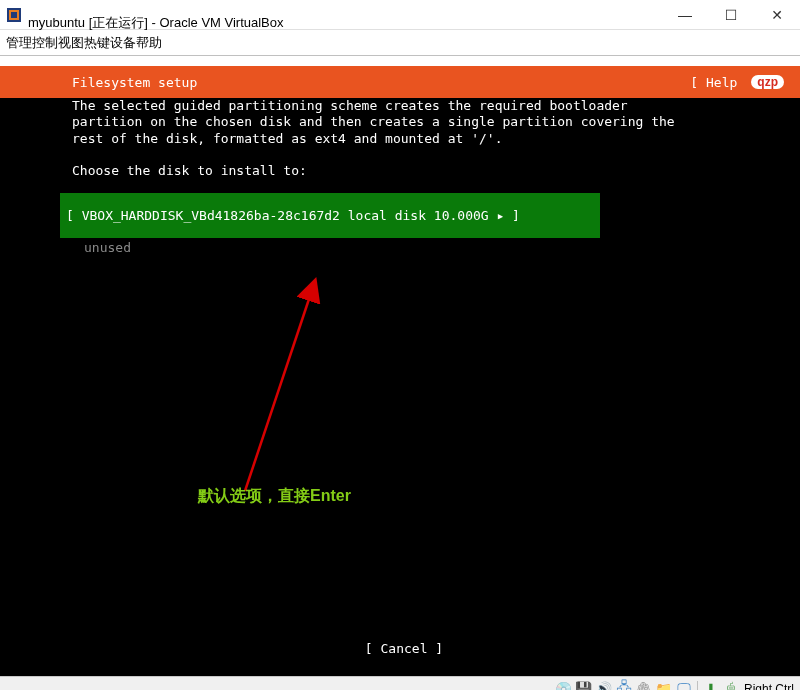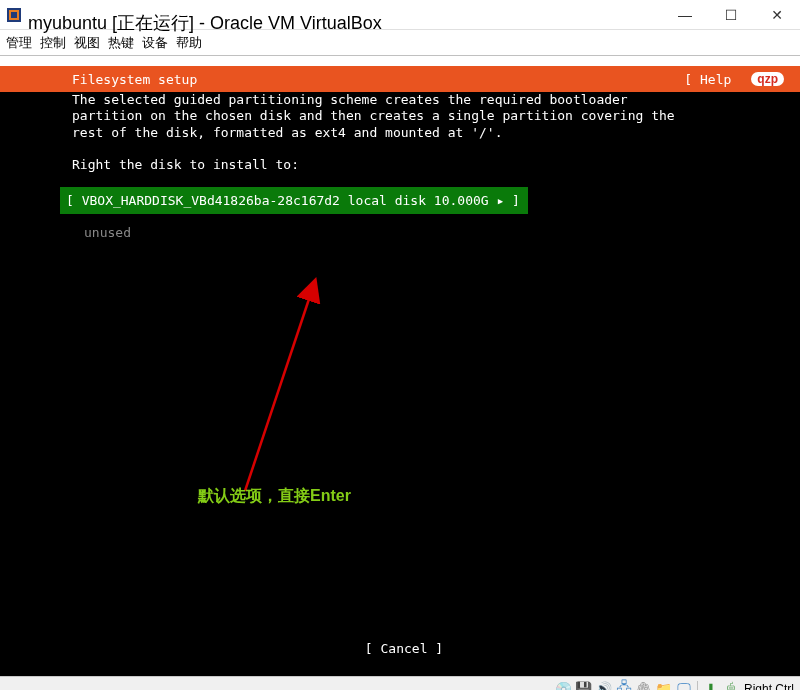--- a/index.html
+++ b/index.html
@@ -19,64 +19,64 @@
     display: flex;
     align-items: center;
     padding: 0 0 0 6px;
   }
   .vbox-icon {
     width: 16px; height: 16px;
     margin-right: 6px;
   }
   .title-text {
     flex: 1;
-    font-size: 18px;
+    font-size: 13px;
     color: #000;
     margin-top: 16px;
   }
   .win-controls { display: flex; }
   .win-btn {
     width: 46px; height: 30px;
     display: flex; align-items: center; justify-content: center;
     color: #333;
     font-size: 14px;
   }
   .menubar {
     height: 26px;
     background: #fff;
     border-bottom: 1px solid #c0c0c0;
     display: flex;
     align-items: center;
     padding-left: 6px;
     font-size: 13px;
     color: #000;
-    gap: 8px;
+    gap: 0;
   }
   .vm-area {
     height: 610px;
     background: #000;
     position: relative;
     font-family: "DejaVu Sans Mono", "Consolas", monospace;
     color: #fff;
     font-size: 13px;
   }
   .installer-header {
     background: #e95420;
     color: #fff;
-    height: 26px;
+    height: 32px;
     margin-top: 10px;
     padding: 0 16px 0 72px;
     display: flex;
     align-items: center;
     justify-content: space-between;
   }
   .installer-help {
     display: flex;
     align-items: center;
-    gap: 20px;
+    gap: 14px;
   }
   .qzp-badge {
     background: #fff;
     color: #d62b1f;
     border-radius: 7px;
     padding: 0 6px;
     font-weight: bold;
     font-size: 12px;
     font-family: sans-serif;
   }
@@ -85,28 +85,28 @@
     white-space: pre-wrap;
     line-height: 1.25;
   }
   .disk-list {
     margin-top: 14px;
     margin-left: 60px;
   }
   .disk-item {
     background: #0a7a0a;
     color: #fff;
-    padding: 6px 6px;
+    padding: 15px 6px;
     display: inline-block;
-    width: 468px;
+    width: 540px;
   }
   .unused {
     color: #888;
     margin-left: 24px;
-    margin-top: 11px;
+    margin-top: 2px;
   }
   .cancel-row {
     position: absolute;
     bottom: 20px;
     left: 8px;
     right: 0;
     text-align: center;
   }
   .annotation {
     position: absolute;
@@ -174,21 +174,21 @@
     <span class="installer-help">
       <span>[ Help</span>
       <span class="qzp-badge">qzp</span>
     </span>
   </div>
 
   <div class="installer-body"><span>The selected guided partitioning scheme creates the required bootloader
 partition on the chosen disk and then creates a single partition covering the
 rest of the disk, formatted as ext4 and mounted at '/'.</span>
 
-<span>Right the disk to install to:</span></div>
+<span>Choose the disk to install to:</span></div>
 
   <div class="disk-list">
     <div class="disk-item">[ VBOX_HARDDISK_VBd41826ba-28c167d2  local disk    10.000G   ▸ ]</div>
     <div class="unused">unused</div>
   </div>
 
   <svg class="arrow" style="left:200px; top:200px;" width="200" height="240">
     <defs>
       <marker id="ah" markerWidth="10" markerHeight="10" refX="2" refY="5" orient="auto">
         <path d="M0,0 L10,5 L0,10 Z" fill="#d60000"></path>

